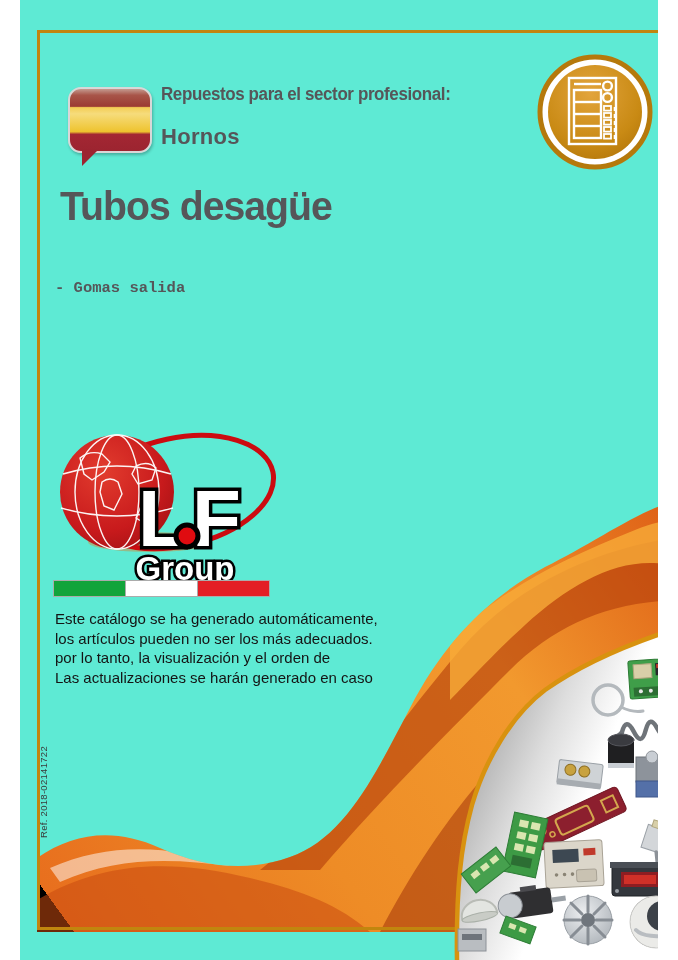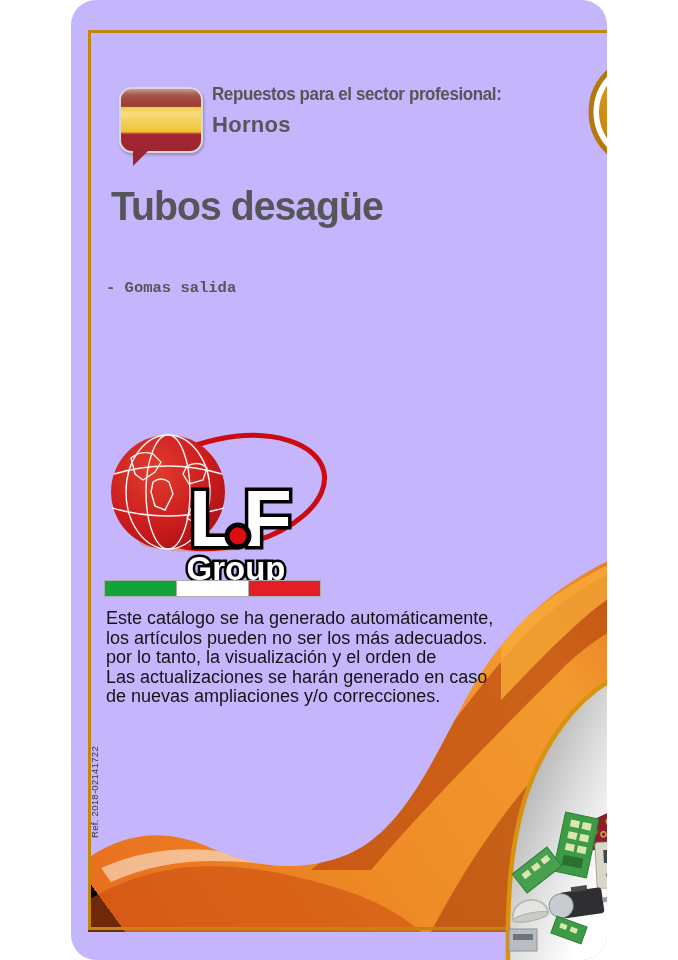--- a/index.html
+++ b/index.html
@@ -1,43 +1,43 @@
 <!DOCTYPE html>
 <html style="--frame_gold: #c1860e; --text_dark: #565659; --flame_orange: #e8791e; --flame_deep: #a83305; --logo_red: #cc0b10; --spain_red: #9c2430; --spain_yellow: #eec32e; --italy_green: #12a43b; --italy_red: #e41e25;"><head>
 <meta charset="utf-8">
 <style>
   html,body{margin:0;padding:0;background:#ffffff;}
-  #stage{position:relative;width:536px;height:960px;margin:0 auto;background:#c4b5fd;overflow:hidden;
-         font-family:"Liberation Sans", sans-serif;border-radius:25px;}
+  #stage{position:relative;width:638px;height:960px;margin:0 auto;background:#5eead4;overflow:hidden;
+         font-family:"Liberation Sans", sans-serif;}
   .abs{position:absolute;}
   
   #frame{left:17px;top:30px;width:632px;height:894px;border:3px solid var(--frame_gold,#c1860e);
          z-index:3;pointer-events:none;}
   
   #flag-bubble{left:48px;top:87px;width:80px;height:62px;border-radius:13px;z-index:6;
     border:2px solid #d8d8d8;box-shadow:1px 2px 3px rgba(0,0,0,.25);
     background:linear-gradient(180deg,#c49a90 0%,#a85549 10%,#9c3c34 27%,#9c3c34 28%,
       #f3cd55 30%,#f6dc7c 40%,#eec32e 69%,#a32733 73%,#9c2430 100%);}
   #flag-bubble .tail{position:absolute;left:12px;bottom:-15px;width:0;height:0;
     border-top:17px solid #9c2430;border-right:17px solid transparent;}
   #header-text{left:141px;top:84px;z-index:6;color:var(--text_dark,#565659);}
   #tagline{font-size:17.5px;font-weight:bold;letter-spacing:-0.4px;transform:scaleX(.97);transform-origin:left;}
-  #sector{font-size:22px;font-weight:bold;margin-top:7px;letter-spacing:.3px;}
+  #sector{font-size:22px;font-weight:bold;margin-top:19px;letter-spacing:.3px;}
   
   #page-title{left:40px;top:184px;font-size:40px;font-weight:bold;letter-spacing:-1px;
     color:var(--text_dark,#565659);z-index:6;transform:scaleX(.98);transform-origin:left;}
   #page-subtitle{left:35px;top:279px;font-size:15.5px;font-weight:bold;color:var(--text_dark,#565659);z-index:6;font-family:Liberation Mono, monospace;}
   
   #italy-band{left:33px;top:580px;width:217px;height:17px;display:flex;z-index:6;}
   #italy-band span{flex:1;border:1px solid #ababab;}
   #italy-band .g{background:var(--italy_green,#12a43b);border-right:none;}
   #italy-band .w{background:#ffffff;}
   #italy-band .r{background:var(--italy_red,#e41e25);border-left:none;}
   
-  #disclaimer{left:35px;top:609px;z-index:6;color:#141414;font-size:18px;line-height:19.6px;}
+  #disclaimer{left:35px;top:609px;z-index:6;color:#141414;font-size:15px;line-height:19.6px;}
   
   #ref-code{left:18px;top:738px;height:100px;z-index:6;font-size:9.5px;color:#3a3a3a;
     writing-mode:vertical-rl;transform:rotate(180deg);letter-spacing:.3px;}
   svg{display:block;}
   #flame-svg{left:0;top:0;z-index:2;}
   #curl-svg{left:0;top:0;z-index:4;}
   #badge-svg{left:516px;top:53px;z-index:6;}
   #logo-svg{left:30px;top:420px;z-index:6;}
 </style>
 </head>
@@ -310,18 +310,17 @@
     <span class="g"></span>
     <span class="w"></span>
     <span class="r"></span>
   </div>
 
   <div id="disclaimer" class="abs">
     <div>Este catálogo se ha generado automáticamente,</div>
     <div>los artículos pueden no ser los más adecuados.</div>
     <div>por lo tanto, la visualización y el orden de</div>
     <div>Las actualizaciones se harán generado en caso</div>
-    <div>de nuevas ampliaciones y/o correcciones.</div>
   </div>
 
   <div id="ref-code" class="abs">Ref. 2018-02141722</div>
 
 </div>
 
 </body></html>

